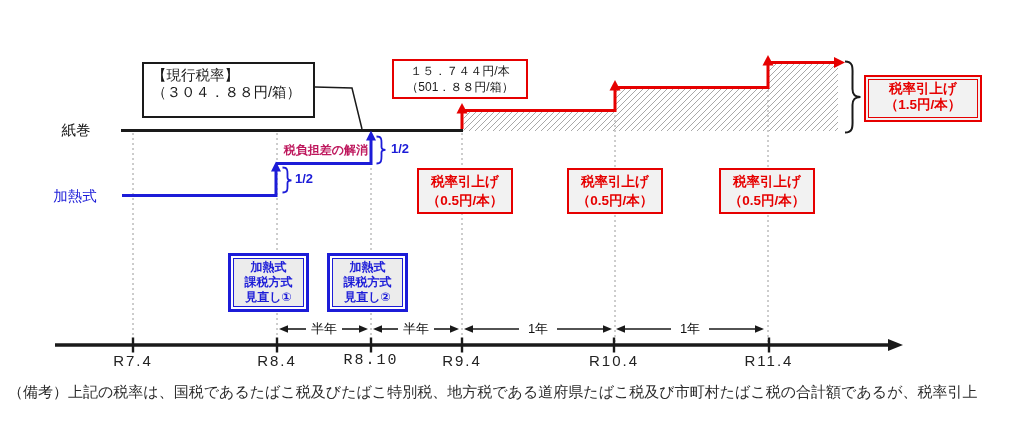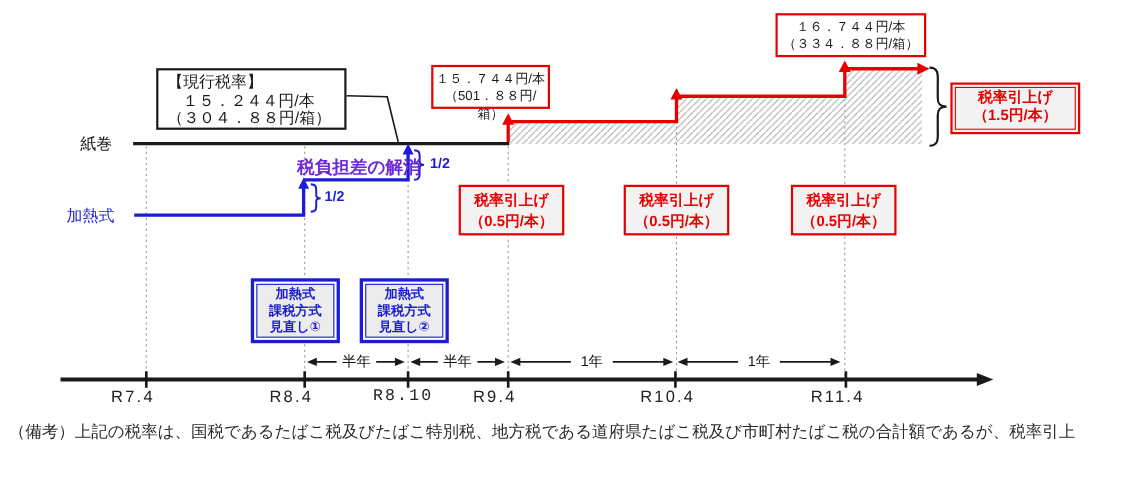--- a/index.html
+++ b/index.html
@@ -18,26 +18,26 @@
   .inc-box{border:2.5px solid #e60000;background:#f2f2f2;color:#e60000;
     font-weight:bold;font-size:13.5px;line-height:19px;text-align:center;padding-top:2px;}
   .total-box{border:2.5px solid #e60000;background:#f2f2f2;padding:2px;}
   .total-box .inner{border:1.5px solid #e60000;height:100%;box-sizing:border-box;
     color:#e60000;font-weight:bold;font-size:13.5px;line-height:16px;text-align:center;padding-top:1px;}
   .rev-box{border:3px solid #1c1cd8;background:#fff;padding:2px;}
   .rev-box .inner{border:1.5px solid #1c1cd8;background:#ececec;height:100%;box-sizing:border-box;
     color:#1c1cd8;font-weight:bold;font-size:12px;line-height:15px;text-align:center;padding-top:1px;}
 
   
-  .series-label{font-size:14.5px;color:#111;text-align:right;}
+  .series-label{font-size:14.5px;color:#111;text-align:center;}
   .series-label.blue{color:#1c1cd8;}
-  .gap-note{font-size:16px;font-weight:600;color:#6d28d9;text-align:right;}
+  .gap-note{font-size:12px;font-weight:600;color:#be185d;text-align:right;}
   .frac{font-size:13px;font-weight:bold;color:#1c1cd8;}
   .span-label{font-size:13px;color:#111;text-align:center;width:56px;}
-  .tick-label{font-size:15px;color:#222;width:64px;letter-spacing:2px;}
+  .tick-label{font-size:15px;color:#222;text-align:center;width:64px;letter-spacing:2px;}
   .note-line{font-size:15px;color:#2b2b2b;text-align:right;}
 </style>
 </head>
 <body>
 
 <div class="diagram">
 
   <svg class="layer" width="1024" height="447" viewBox="0 0 1024 447">
     <defs>
       <pattern id="hatch" width="6" height="6" patternUnits="userSpaceOnUse">
@@ -121,31 +121,26 @@
         <polygon points="459,329 450,325.2 450,332.8"></polygon>
       <polygon points="464,329 473,325.2 473,332.8"></polygon>
         <polygon points="612,329 603,325.2 603,332.8"></polygon>
       <polygon points="616,329 625,325.2 625,332.8"></polygon>
         <polygon points="764,329 755,325.2 755,332.8"></polygon>
     </g>
   </svg>
 
   <div class="abs current-box" style="left:142px;top:62px;width:173px;height:56px;">
     <div>【現行税率】</div>
-    <div class="l2">１５．２４４円/本</div>
     <div>（３０４．８８円/箱）</div>
   </div>
 
-  <div class="abs rate-box" style="left:392px;top:59px;width:108px;height:40px;">
+  <div class="abs rate-box" style="left:392px;top:59px;width:136px;height:40px;">
     <div>１５．７４４円/本</div>
     <div>（501．８８円/箱）</div>
-  </div>
-  <div class="abs rate-box" style="left:705px;top:12px;width:137px;height:40px;">
-    <div>１６．７４４円/本</div>
-    <div>（３３４．８８円/箱）</div>
   </div>
 
   <div class="abs inc-box" style="left:417px;top:168px;width:96px;height:46px;">
     <div>税率引上げ</div>
     <div>（0.5円/本）</div>
   </div>
   <div class="abs inc-box" style="left:567px;top:168px;width:96px;height:46px;">
     <div>税率引上げ</div>
     <div>（0.5円/本）</div>
   </div>

